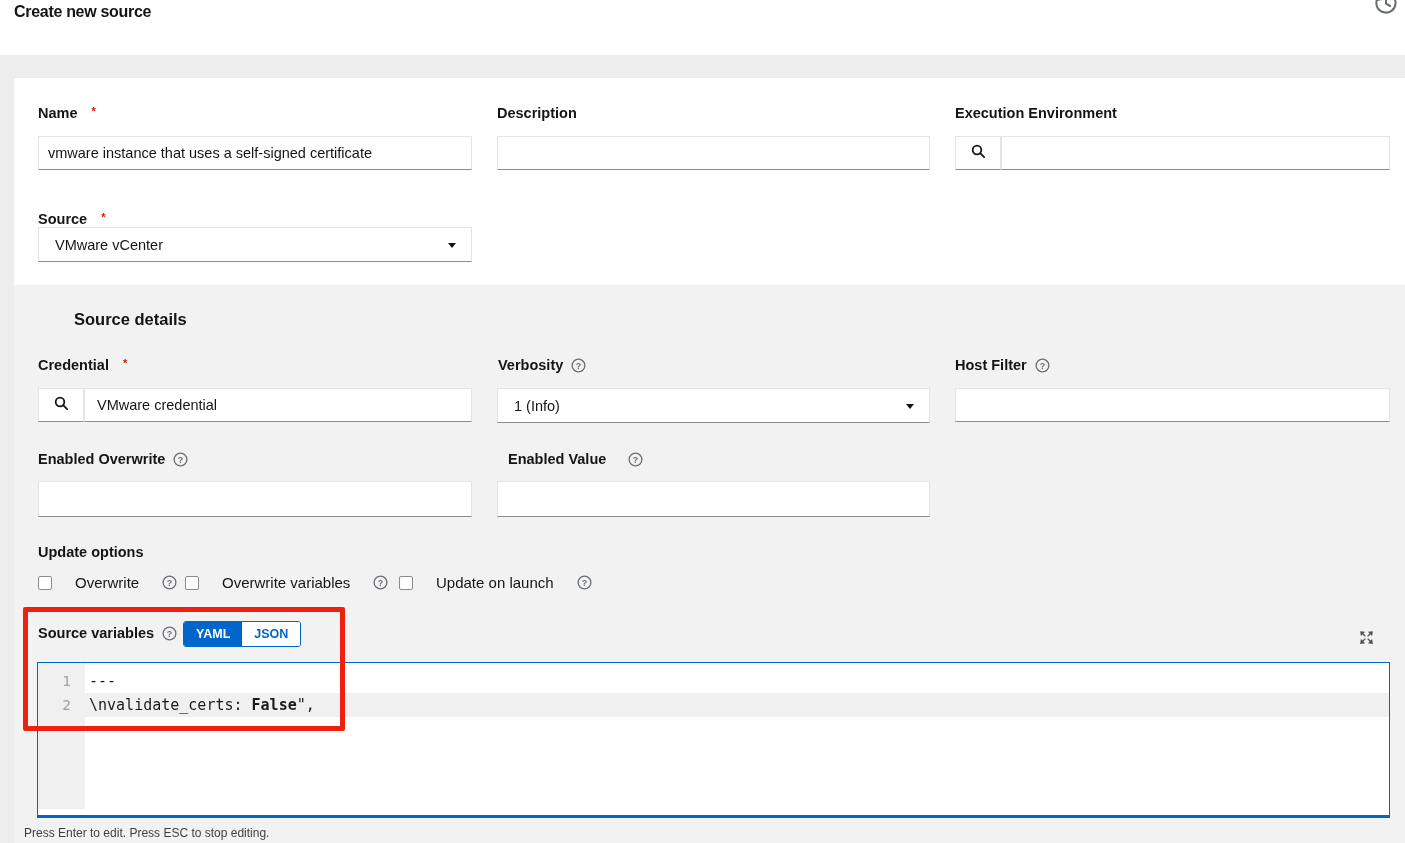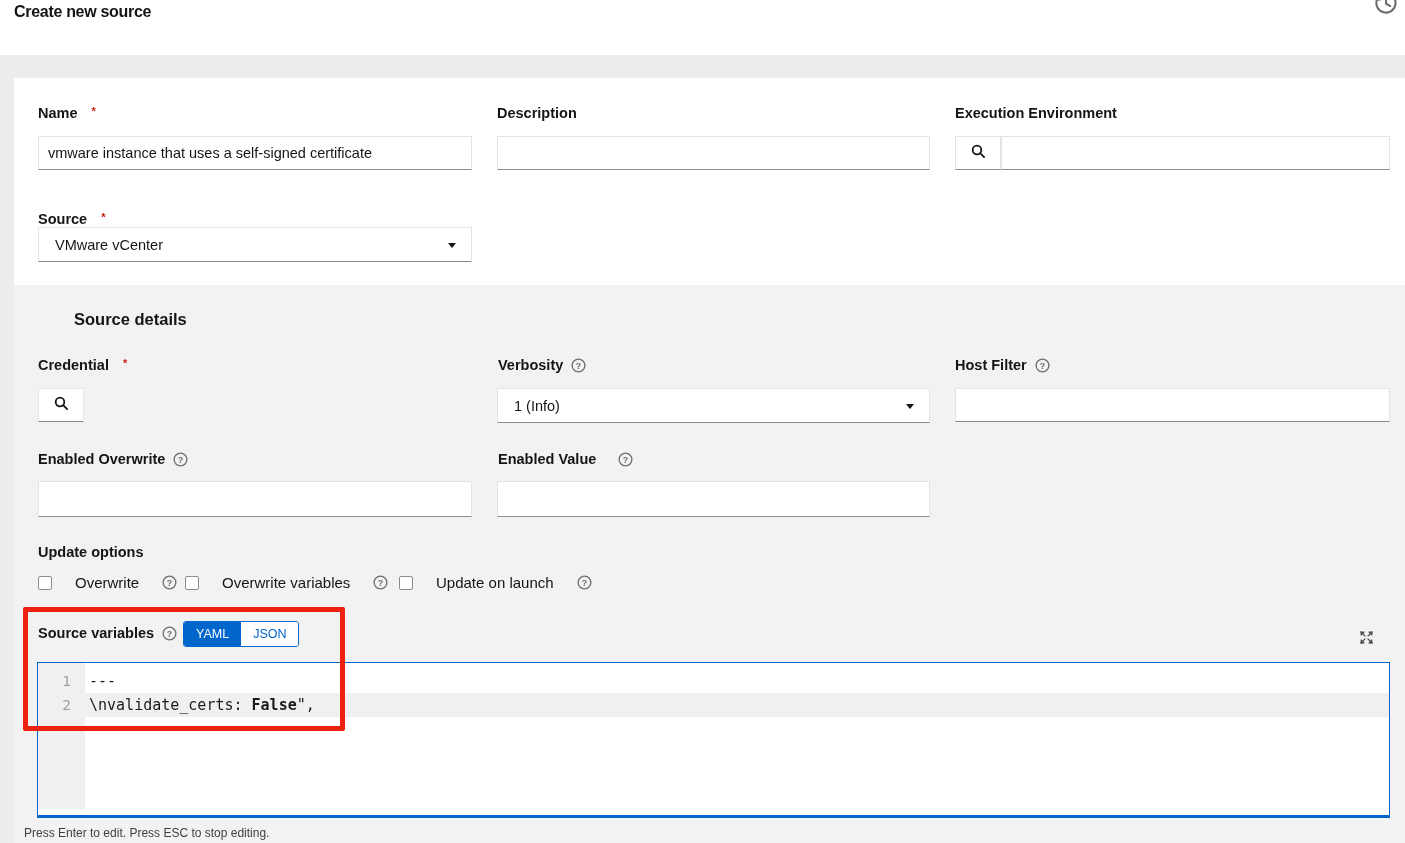--- a/index.html
+++ b/index.html
@@ -32,21 +32,21 @@
   .search-btn {
     position:absolute; width:46px; height:34px; background:#fff; border:1px solid #e4e4e4; border-bottom:1px solid #8a8d90;
     display:flex; align-items:center; justify-content:center; cursor:pointer;
   }
   .section-heading { position:absolute; font-size:16.5px; font-weight:700; color:#151515;margin-left:36px; }
   .cb-item { position:absolute; display:flex; align-items:center; gap:23px; }
   .cb { appearance:none; -webkit-appearance:none; width:14px; height:14px; background:#fff; border:1px solid #8a8d90; border-radius:2px; margin:0; cursor:pointer; }
   .cb-label { font-size:15px; font-weight:400; color:#151515; }
   
   .mode-toggle { position:absolute; left:169px; top:543px; display:inline-flex; height:26px; border-radius:3px; overflow:hidden; border:1px solid #0066cc; }
-  .mode-btn { font-family:"Liberation Sans",sans-serif; font-size:12.5px; font-weight:400; padding:11px 12px; border:none; cursor:pointer; display:flex; align-items:center; }
+  .mode-btn { font-family:"Liberation Sans",sans-serif; font-size:12.5px; font-weight:700; padding:11px 12px; border:none; cursor:pointer; display:flex; align-items:center; }
   .mode-btn.on  { background:#0066cc; color:#fff; }
   .mode-btn.off { background:#fff; color:#0066cc; }
   .expand-btn { position:absolute; left:1343px; top:551px; width:18px; height:18px; background:none; border:none; cursor:pointer; color:#4d5258; }
   
   .editor {
     position:absolute; left:23px; top:584px; width:1353px; height:156px; background:#fff;
     border:1px solid #0066cc; border-bottom:3px solid #0066cc; overflow:hidden;
   }
   .gutter { position:absolute; left:0; top:0; width:47px; height:146px; background:#f0f0f0; }
   .active-line { position:absolute; left:0; top:30px; width:100%; height:24px; background:#f0f0f0; }
@@ -120,20 +120,21 @@
         <span class="req">*</span>
     </div>
     <button class="search-btn" style="left:24px; top:310px;">
       <span>
         <svg viewBox="0 0 16 16" width="15" height="15">
             <circle cx="6.4" cy="6.4" r="4.6" fill="none" stroke="#151515" stroke-width="1.9"></circle>
             <line x1="10" y1="10" x2="14" y2="14" stroke="#151515" stroke-width="1.9" stroke-linecap="round"></line>
           </svg>
       </span>
     </button>
+    <input class="txt-input" style="left: 70px; top: 310px; width: 388px; padding-left: 12px;" value="VMware credential">
 
     <div class="f-label" style="left:478px; top:279px;margin-left:6px;">
       <span>Verbosity</span>
       <span class="help">
         <svg viewBox="0 0 16 16" width="15" height="15">
             <circle cx="8" cy="8" r="6.8" fill="none" stroke="#6a6e73" stroke-width="1.4"></circle>
             <text x="8" y="11.6" text-anchor="middle" font-size="9.5" font-weight="bold" fill="#6a6e73" font-family="Liberation Sans, sans-serif">?</text>
           </svg>
       </span>
     </div>
@@ -157,21 +158,21 @@
       <span>Enabled Overwrite</span>
       <span class="help">
         <svg viewBox="0 0 16 16" width="15" height="15">
             <circle cx="8" cy="8" r="6.8" fill="none" stroke="#6a6e73" stroke-width="1.4"></circle>
             <text x="8" y="11.6" text-anchor="middle" font-size="9.5" font-weight="bold" fill="#6a6e73" font-family="Liberation Sans, sans-serif">?</text>
           </svg>
       </span>
     </div>
     <input class="txt-input" style="left: 24px; top: 403px; width: 434px; height: 36px;" value="">
 
-    <div class="f-label" style="left:484px; top:373px;gap:22px;">
+    <div class="f-label" style="left:494px; top:373px;gap:22px;">
       <span>Enabled Value</span>
       <span class="help">
         <svg viewBox="0 0 16 16" width="15" height="15">
             <circle cx="8" cy="8" r="6.8" fill="none" stroke="#6a6e73" stroke-width="1.4"></circle>
             <text x="8" y="11.6" text-anchor="middle" font-size="9.5" font-weight="bold" fill="#6a6e73" font-family="Liberation Sans, sans-serif">?</text>
           </svg>
       </span>
     </div>
     <input class="txt-input" style="left: 483px; top: 403px; width: 433px; height: 36px;" value="">
 

